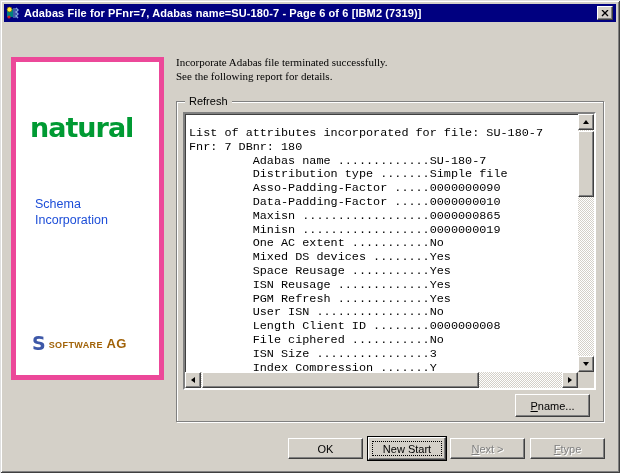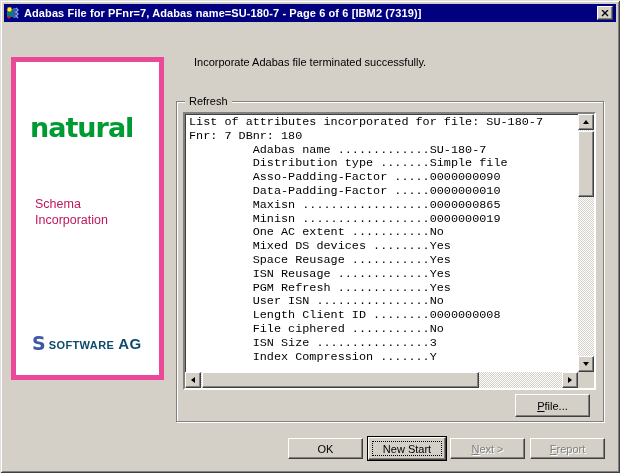--- a/index.html
+++ b/index.html
@@ -32,52 +32,52 @@
   .sidebar{
     position:absolute; left:11px; top:57px; width:153px; height:323px;
     background:#fff; border:5px solid #ec4899;
   }
   .logo-natural{
     position:absolute; left:14px; top:50px; color:var(--natural_green);
     font-family:"DejaVu Sans",sans-serif; font-weight:bold; font-size:27px;
     letter-spacing:-1px;
   }
   .sidebar-subtitle{
-    position:absolute; left:19px; top:134px; font-size:12.5px; line-height:16px; color:#be185d;
+    position:absolute; left:19px; top:134px; font-size:12.5px; line-height:16px; color:#1d4ed8;
   }
   .company-logo{
     position:absolute; left:16px; top:272px; display:flex; align-items:center;
   }
   .company-glyph{
     color:var(--softwareag_blue); font-family:"DejaVu Sans",sans-serif;
     font-weight:900; font-size:19px; line-height:18px; margin-right:3px;
   }
   .company-text{
-    font-weight:bold; font-size:15px; color:#0c4a6e; font-variant:small-caps;
+    font-weight:bold; font-size:13px; color:#a16207; font-variant:small-caps;
     letter-spacing:0.4px;
   }
-  .message{position:absolute; left:194px; font-size:11px; color:#000; white-space:nowrap;}
+  .message{position:absolute; left:176px; font-size:11px; color:#000; white-space:nowrap;font-family:Liberation Serif, serif;}
   .msg1{top:56px;} .msg2{top:70px;}
   .groupbox{
     position:absolute; left:176px; top:101px; width:428px; height:321px;
     border:1px solid #808080; box-shadow:1px 1px 0 #fff, inset 1px 1px 0 #fff;
   }
   .group-label{
     position:absolute; top:-7px; left:8px; background:var(--dialog_bg);
     padding:0 4px; font-size:11px; color:#000;
   }
   .textarea{
     position:absolute; left:183px; top:112px; width:413px; height:278px;
     background:#fff; border:2px solid; border-color:#808080 #fff #fff #808080;
     box-shadow: inset 1px 1px 0 #404040;
   }
   .report-text{
     position:absolute; left:1px; top:1px; right:17px; bottom:17px; overflow:hidden;
     font-family:"Liberation Mono",monospace; font-size:11.8px; line-height:13.8px;
-    padding:1px 0 0 3px; white-space:pre; color:#000;
+    padding:12px 0 0 3px; white-space:pre; color:#000;
   }
   .dither{
     background-color:var(--dialog_bg);
     background-image:
       linear-gradient(45deg,#fff 25%,transparent 25%,transparent 75%,#fff 75%),
       linear-gradient(45deg,#fff 25%,transparent 25%,transparent 75%,#fff 75%);
     background-size:2px 2px; background-position:0 0,1px 1px;
   }
   .vscroll{position:absolute; top:0; right:0; bottom:16px; width:16px;}
   .hscroll{position:absolute; left:0; right:16px; bottom:0; height:16px;}
@@ -146,20 +146,21 @@
       <div>Schema</div>
       <div>Incorporation</div>
     </div>
     <div class="company-logo">
       <span class="company-glyph">S</span>
       <span class="company-text">software AG</span>
     </div>
   </div>
 
   <div class="message msg1">Incorporate Adabas file terminated successfully.</div>
+  <div class="message msg2">See the following report for details.</div>
 
   <div class="groupbox">
     <span class="group-label">Refresh</span>
   </div>
 
   <div class="textarea">
     <div class="report-text"><div>List of attributes incorporated for file: SU-180-7</div><div>Fnr: 7 DBnr: 180</div><div>         Adabas name .............SU-180-7</div><div>         Distribution type .......Simple file</div><div>         Asso-Padding-Factor .....0000000090</div><div>         Data-Padding-Factor .....0000000010</div><div>         Maxisn ..................0000000865</div><div>         Minisn ..................0000000019</div><div>         One AC extent ...........No</div><div>         Mixed DS devices ........Yes</div><div>         Space Reusage ...........Yes</div><div>         ISN Reusage .............Yes</div><div>         PGM Refresh .............Yes</div><div>         User ISN ................No</div><div>         Length Client ID ........0000000008</div><div>         File ciphered ...........No</div><div>         ISN Size ................3</div><div>         Index Compression .......Y</div></div>
 
     <div class="vscroll dither">
       <div class="sb-btn sb-up">
@@ -178,32 +179,32 @@
       <div class="hthumb"></div>
       <div class="sb-btn sb-right">
         <span class="tri-right"></span>
       </div>
     </div>
 
     <div class="corner"></div>
   </div>
 
   <div class="btn print-btn">
-    <span class="u">P</span><span>file...</span>
+    <span class="u">P</span><span>name...</span>
   </div>
 
   <div class="btn ok-btn">
     <span>OK</span>
   </div>
 
   <div class="btn default newstart-btn">
     <span>New Start</span>
   </div>
 
   <div class="btn disabled next-btn">
     <span class="u">N</span><span>ext &gt;</span>
   </div>
 
   <div class="btn disabled finish-btn">
-    <span class="u">F</span><span>report</span>
+    <span class="u">F</span><span>type</span>
   </div>
 
 </div>
 
 </body></html>

